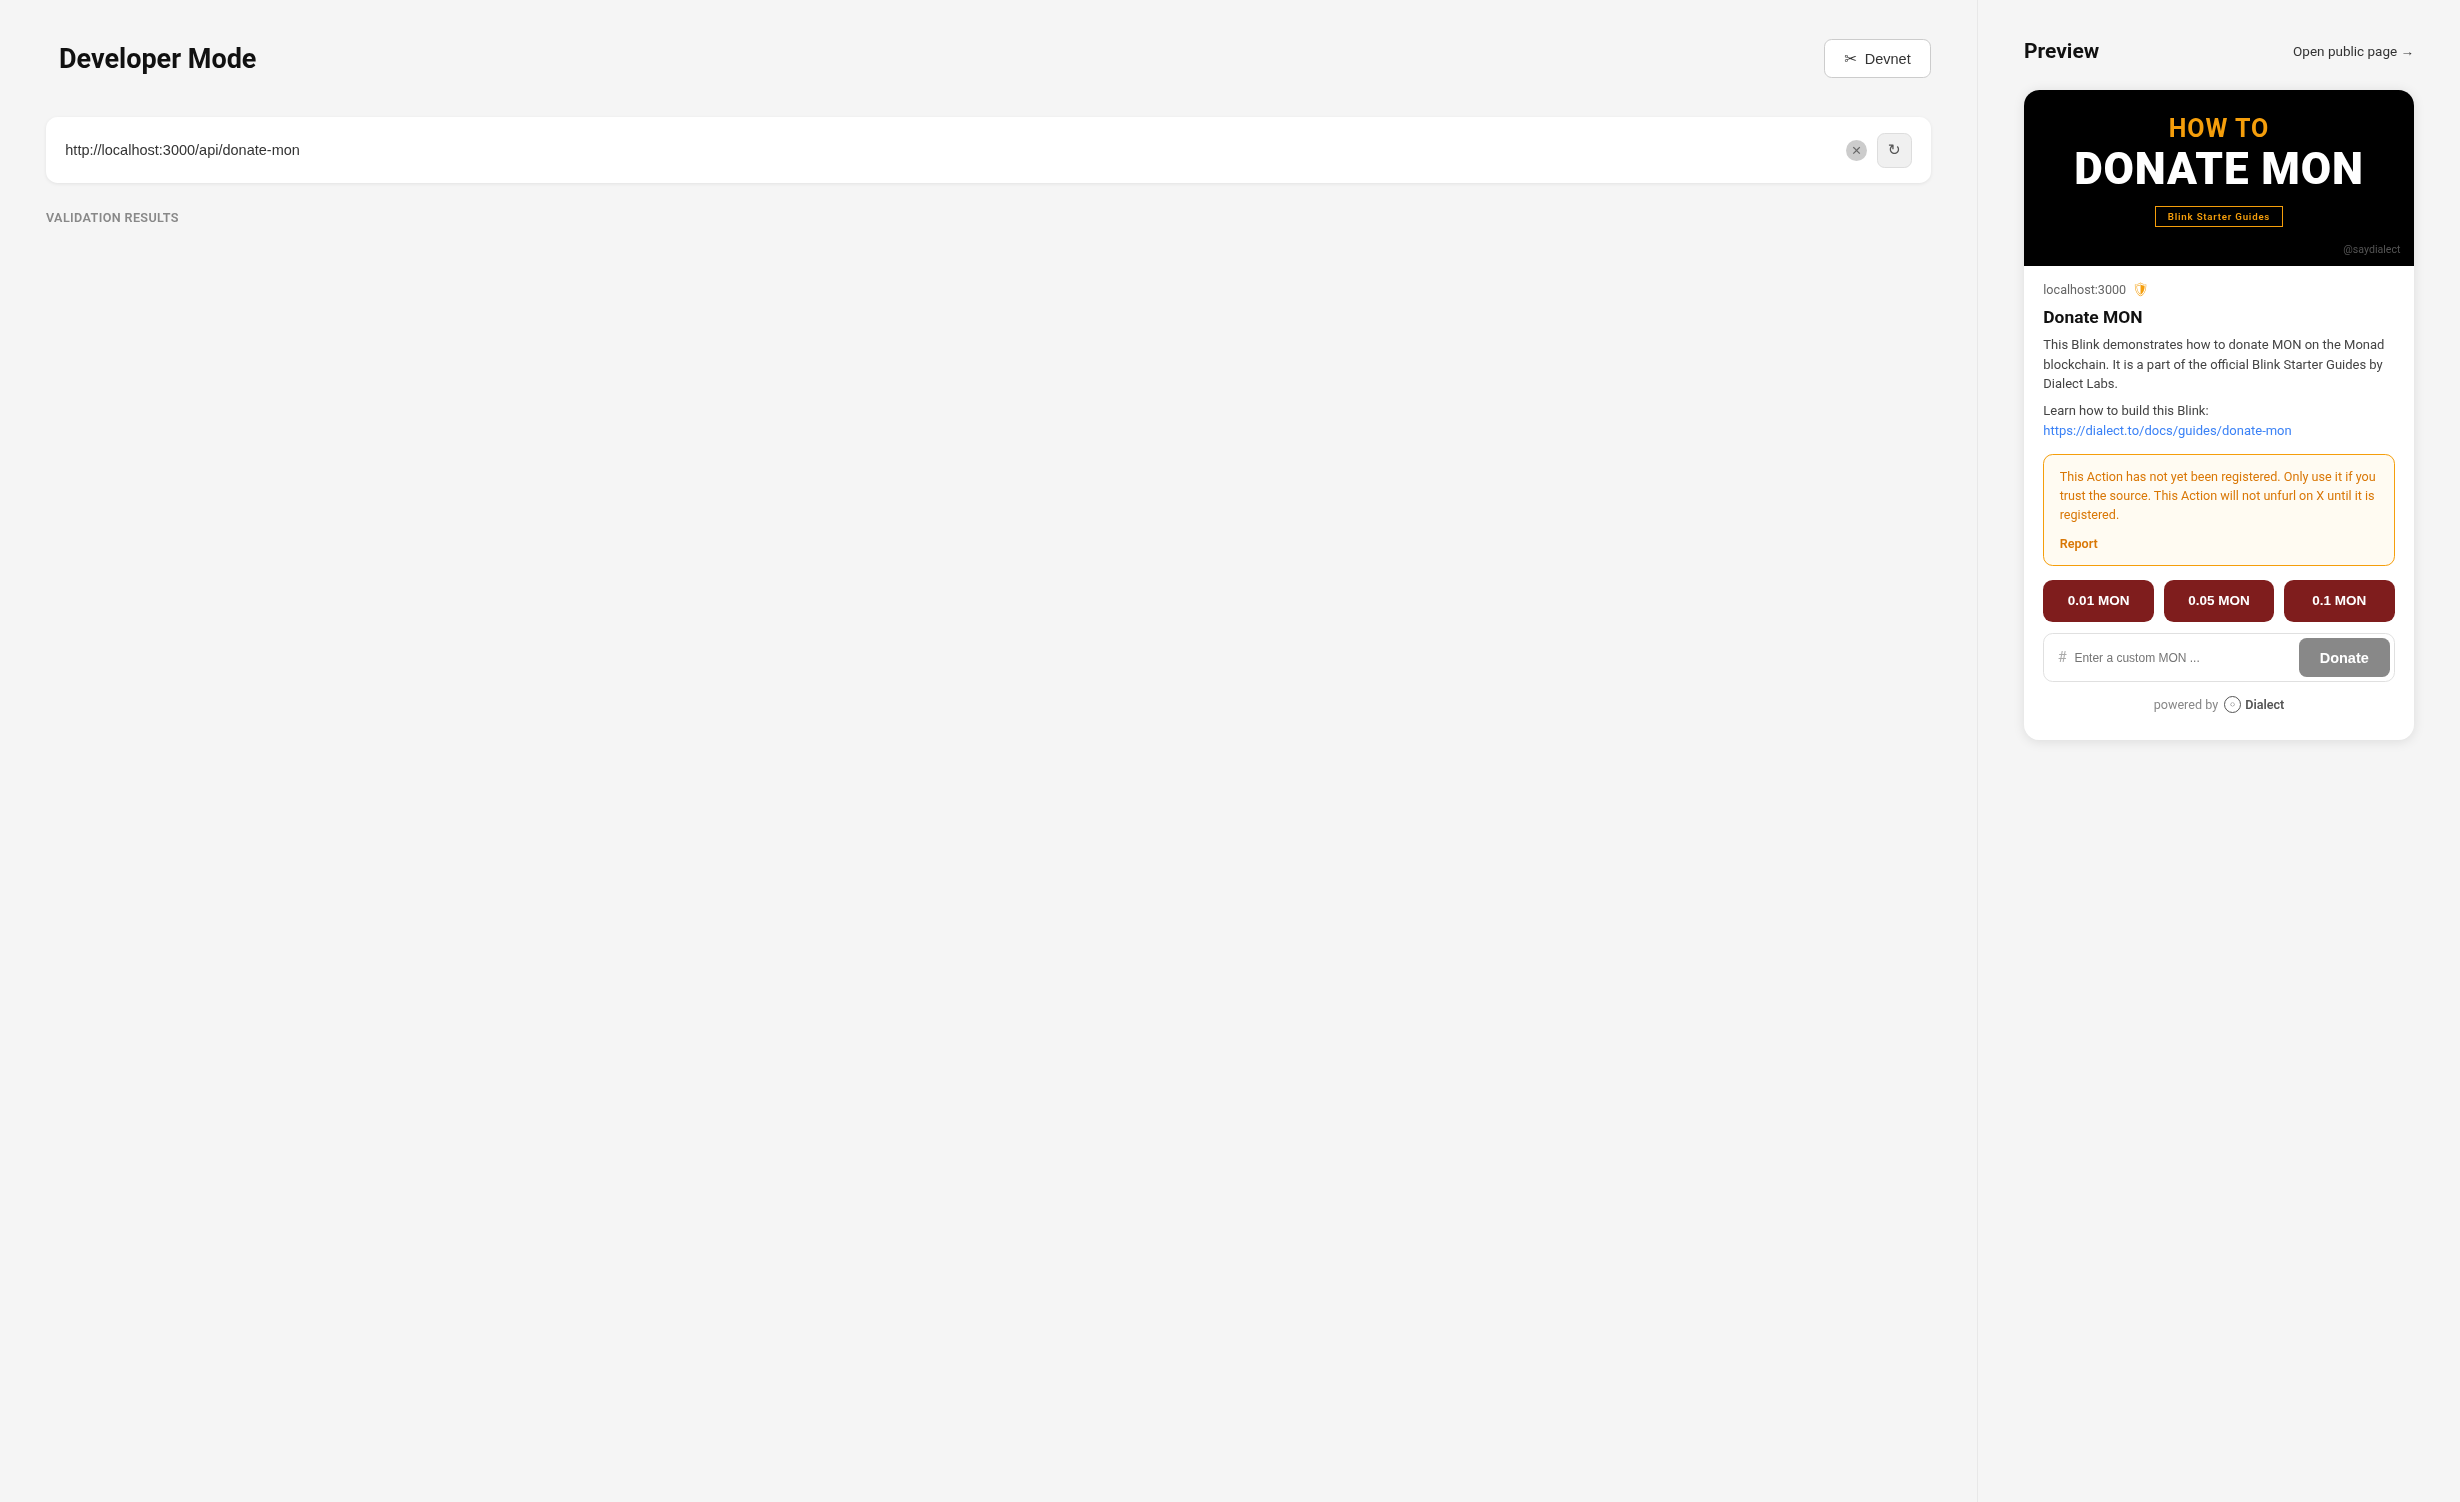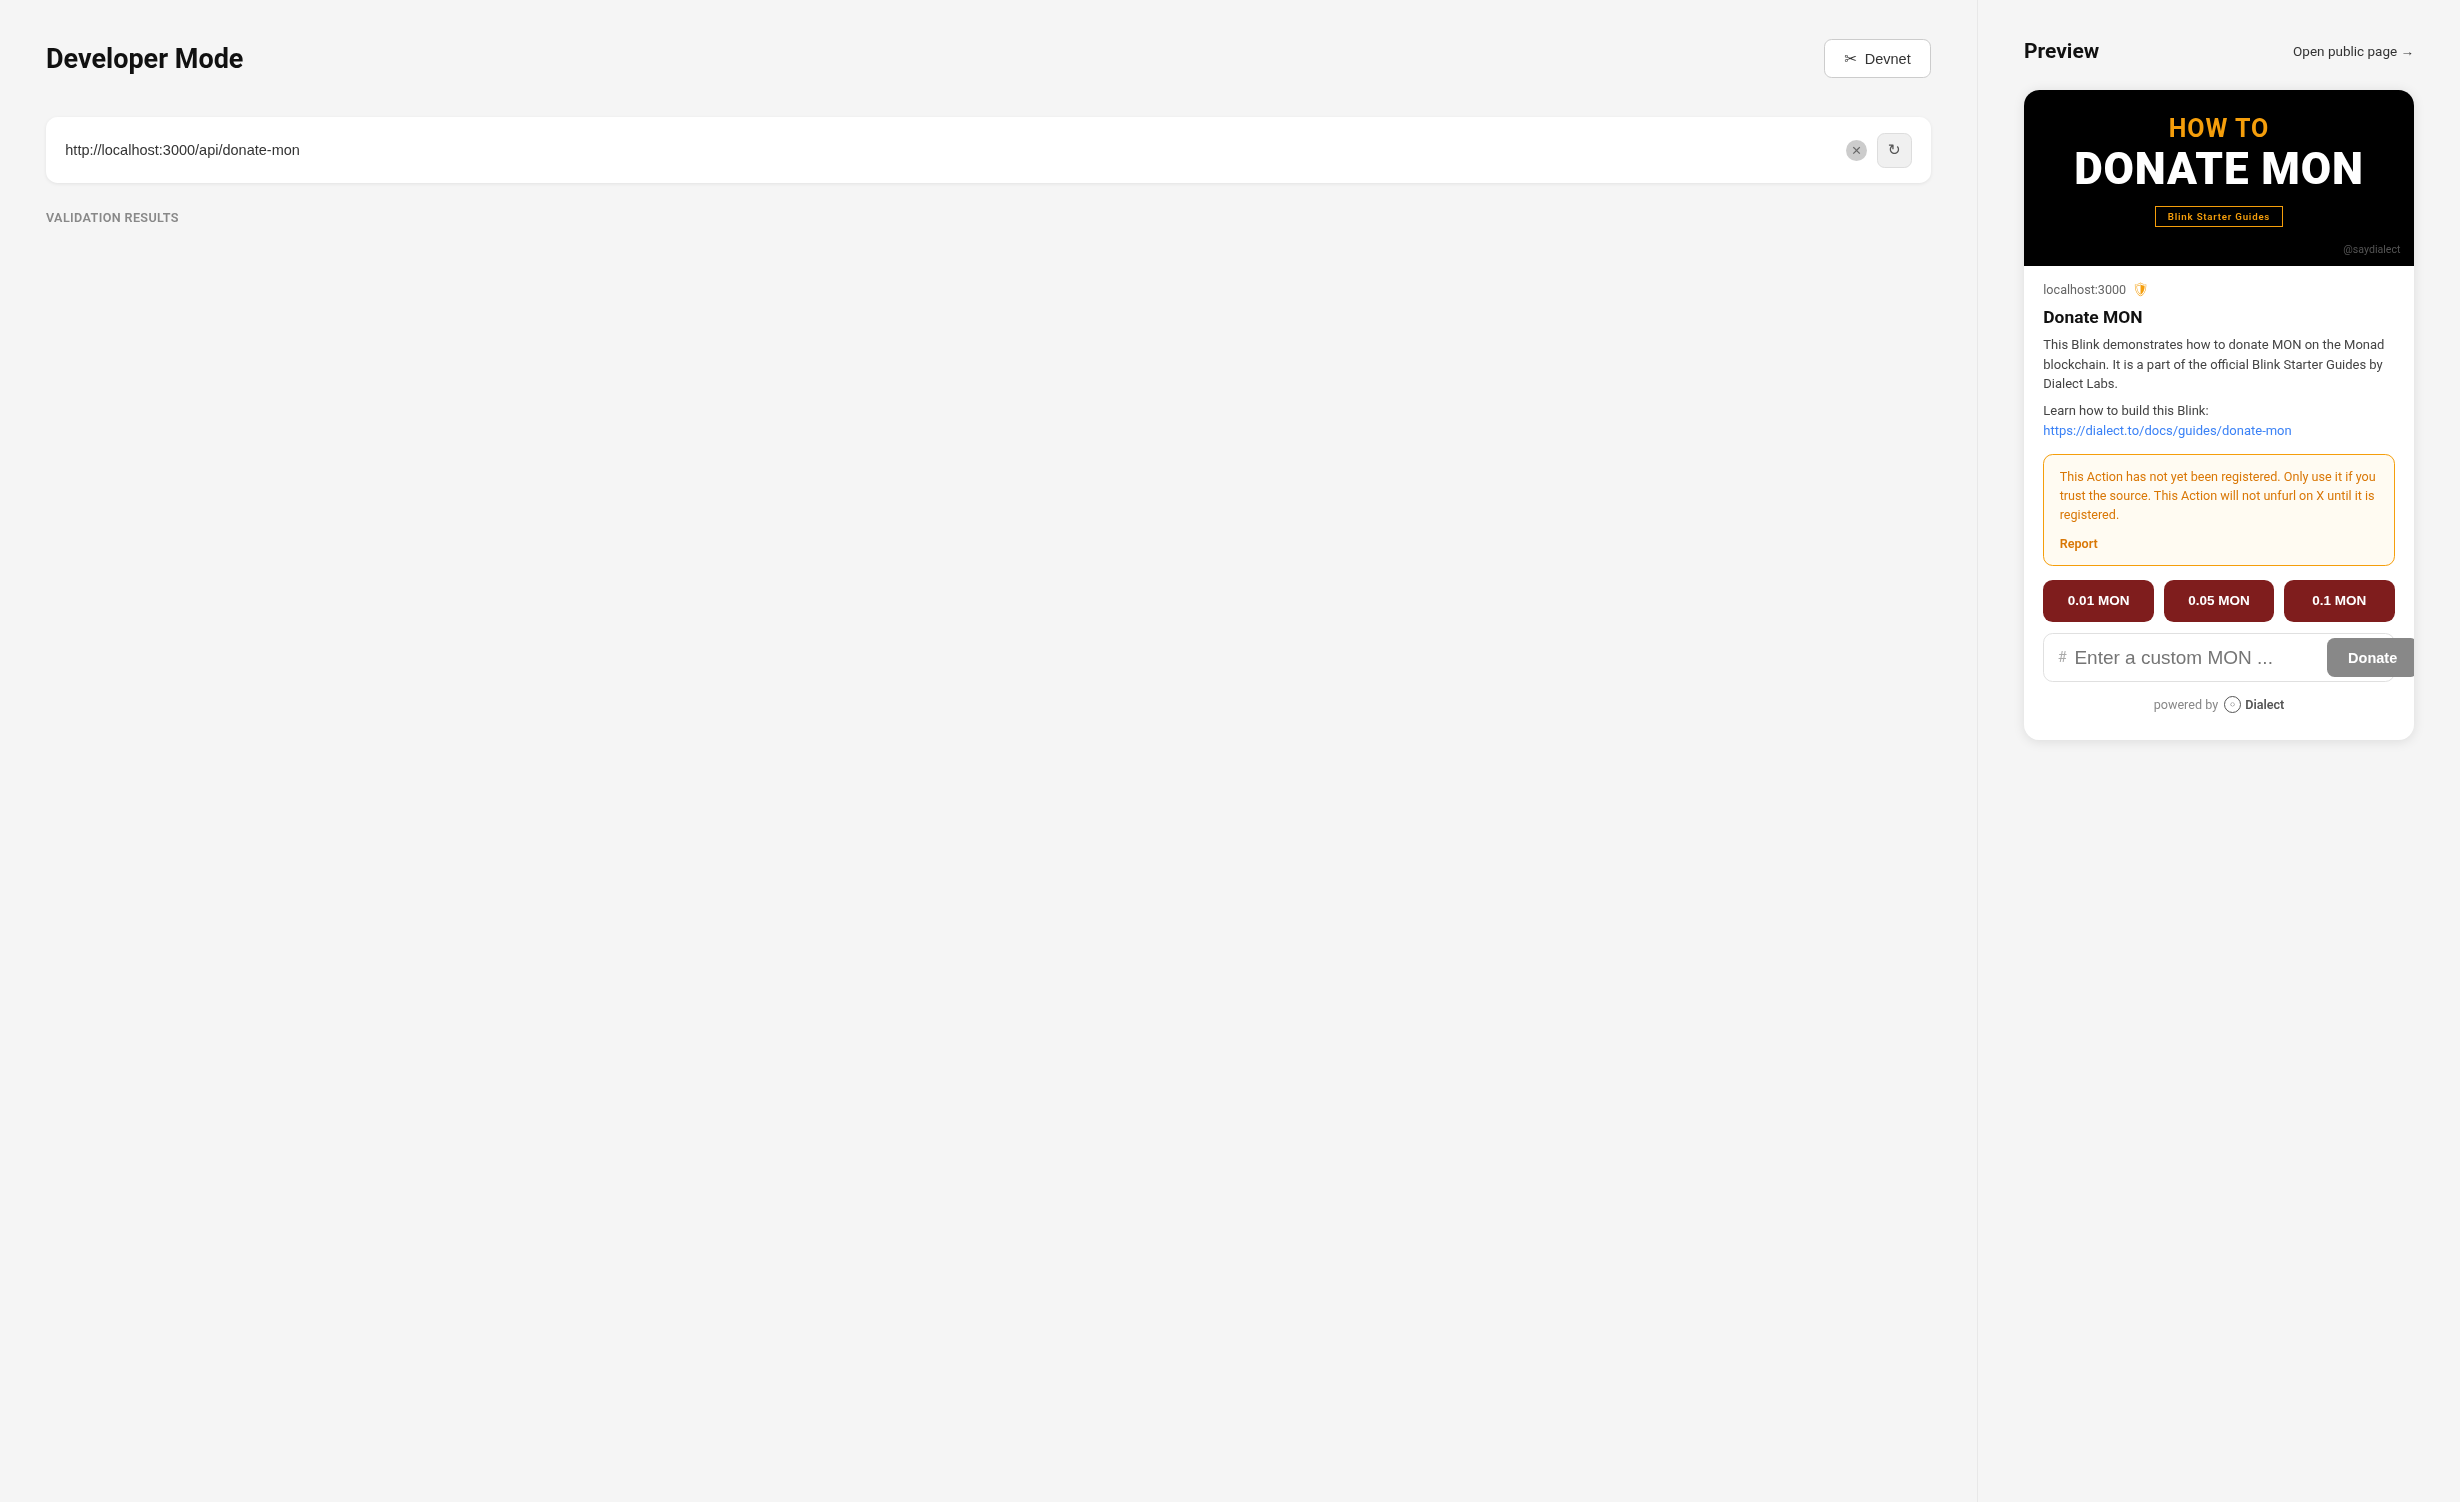--- a/index.html
+++ b/index.html
@@ -19,20 +19,21 @@
     .left-panel {
       flex: 1;
       padding: 39px 46px;
       background: #f5f5f5;
     }
     .left-header {
       display: flex;
       align-items: center;
       justify-content: space-between;
       margin-bottom: 39px;
+      margin-left: 13px;
     }
     .page-title {
       font-size: 27px;
       font-weight: 700;
       color: #111;
     }
     .devnet-button {
       display: flex;
       align-items: center;
       gap: 7.7px;
@@ -278,21 +279,21 @@
     }
     .hash-icon {
       color: #aaa;
       font-size: 14.5px;
       flex-shrink: 0;
     }
     .custom-input {
       flex: 1;
       border: none;
       outline: none;
-      font-size: 19px;
+      font-size: 12px;
       color: #999;
       background: transparent;
       padding: 7.7px 0;
     }
     .donate-btn {
       padding: 11.6px 21px;
       background: #888;
       color: white;
       border: none;
       border-radius: 7.7px;

